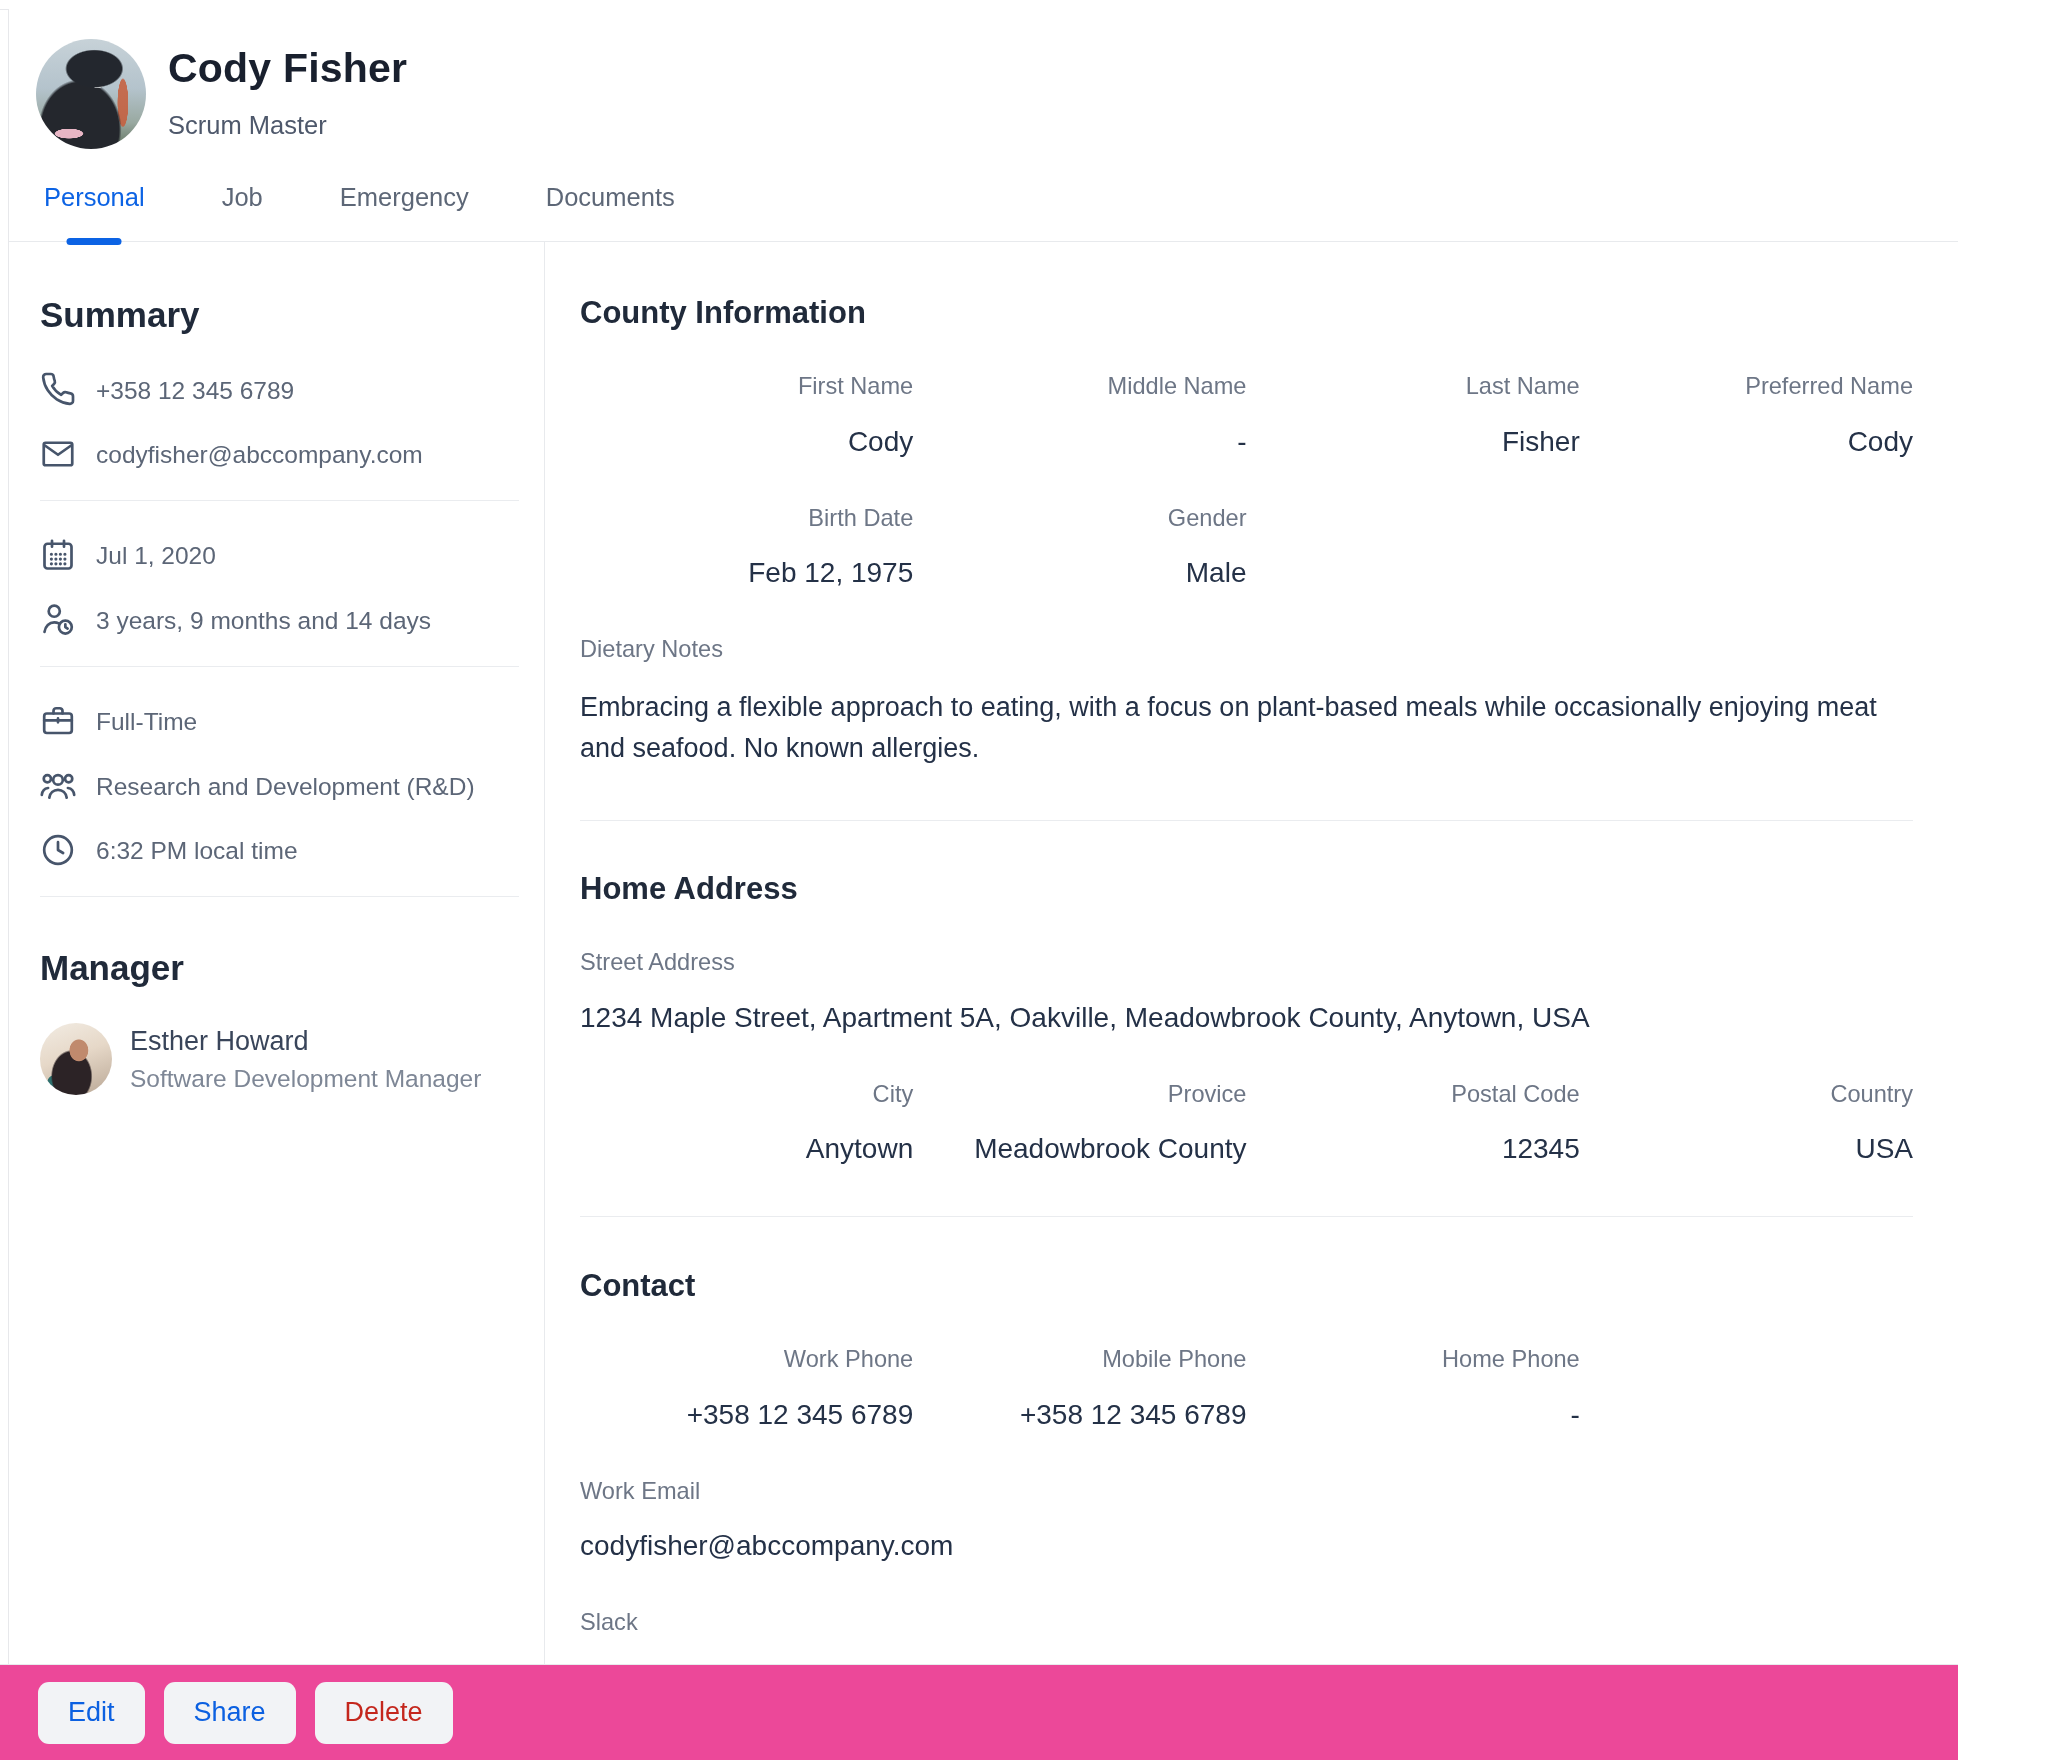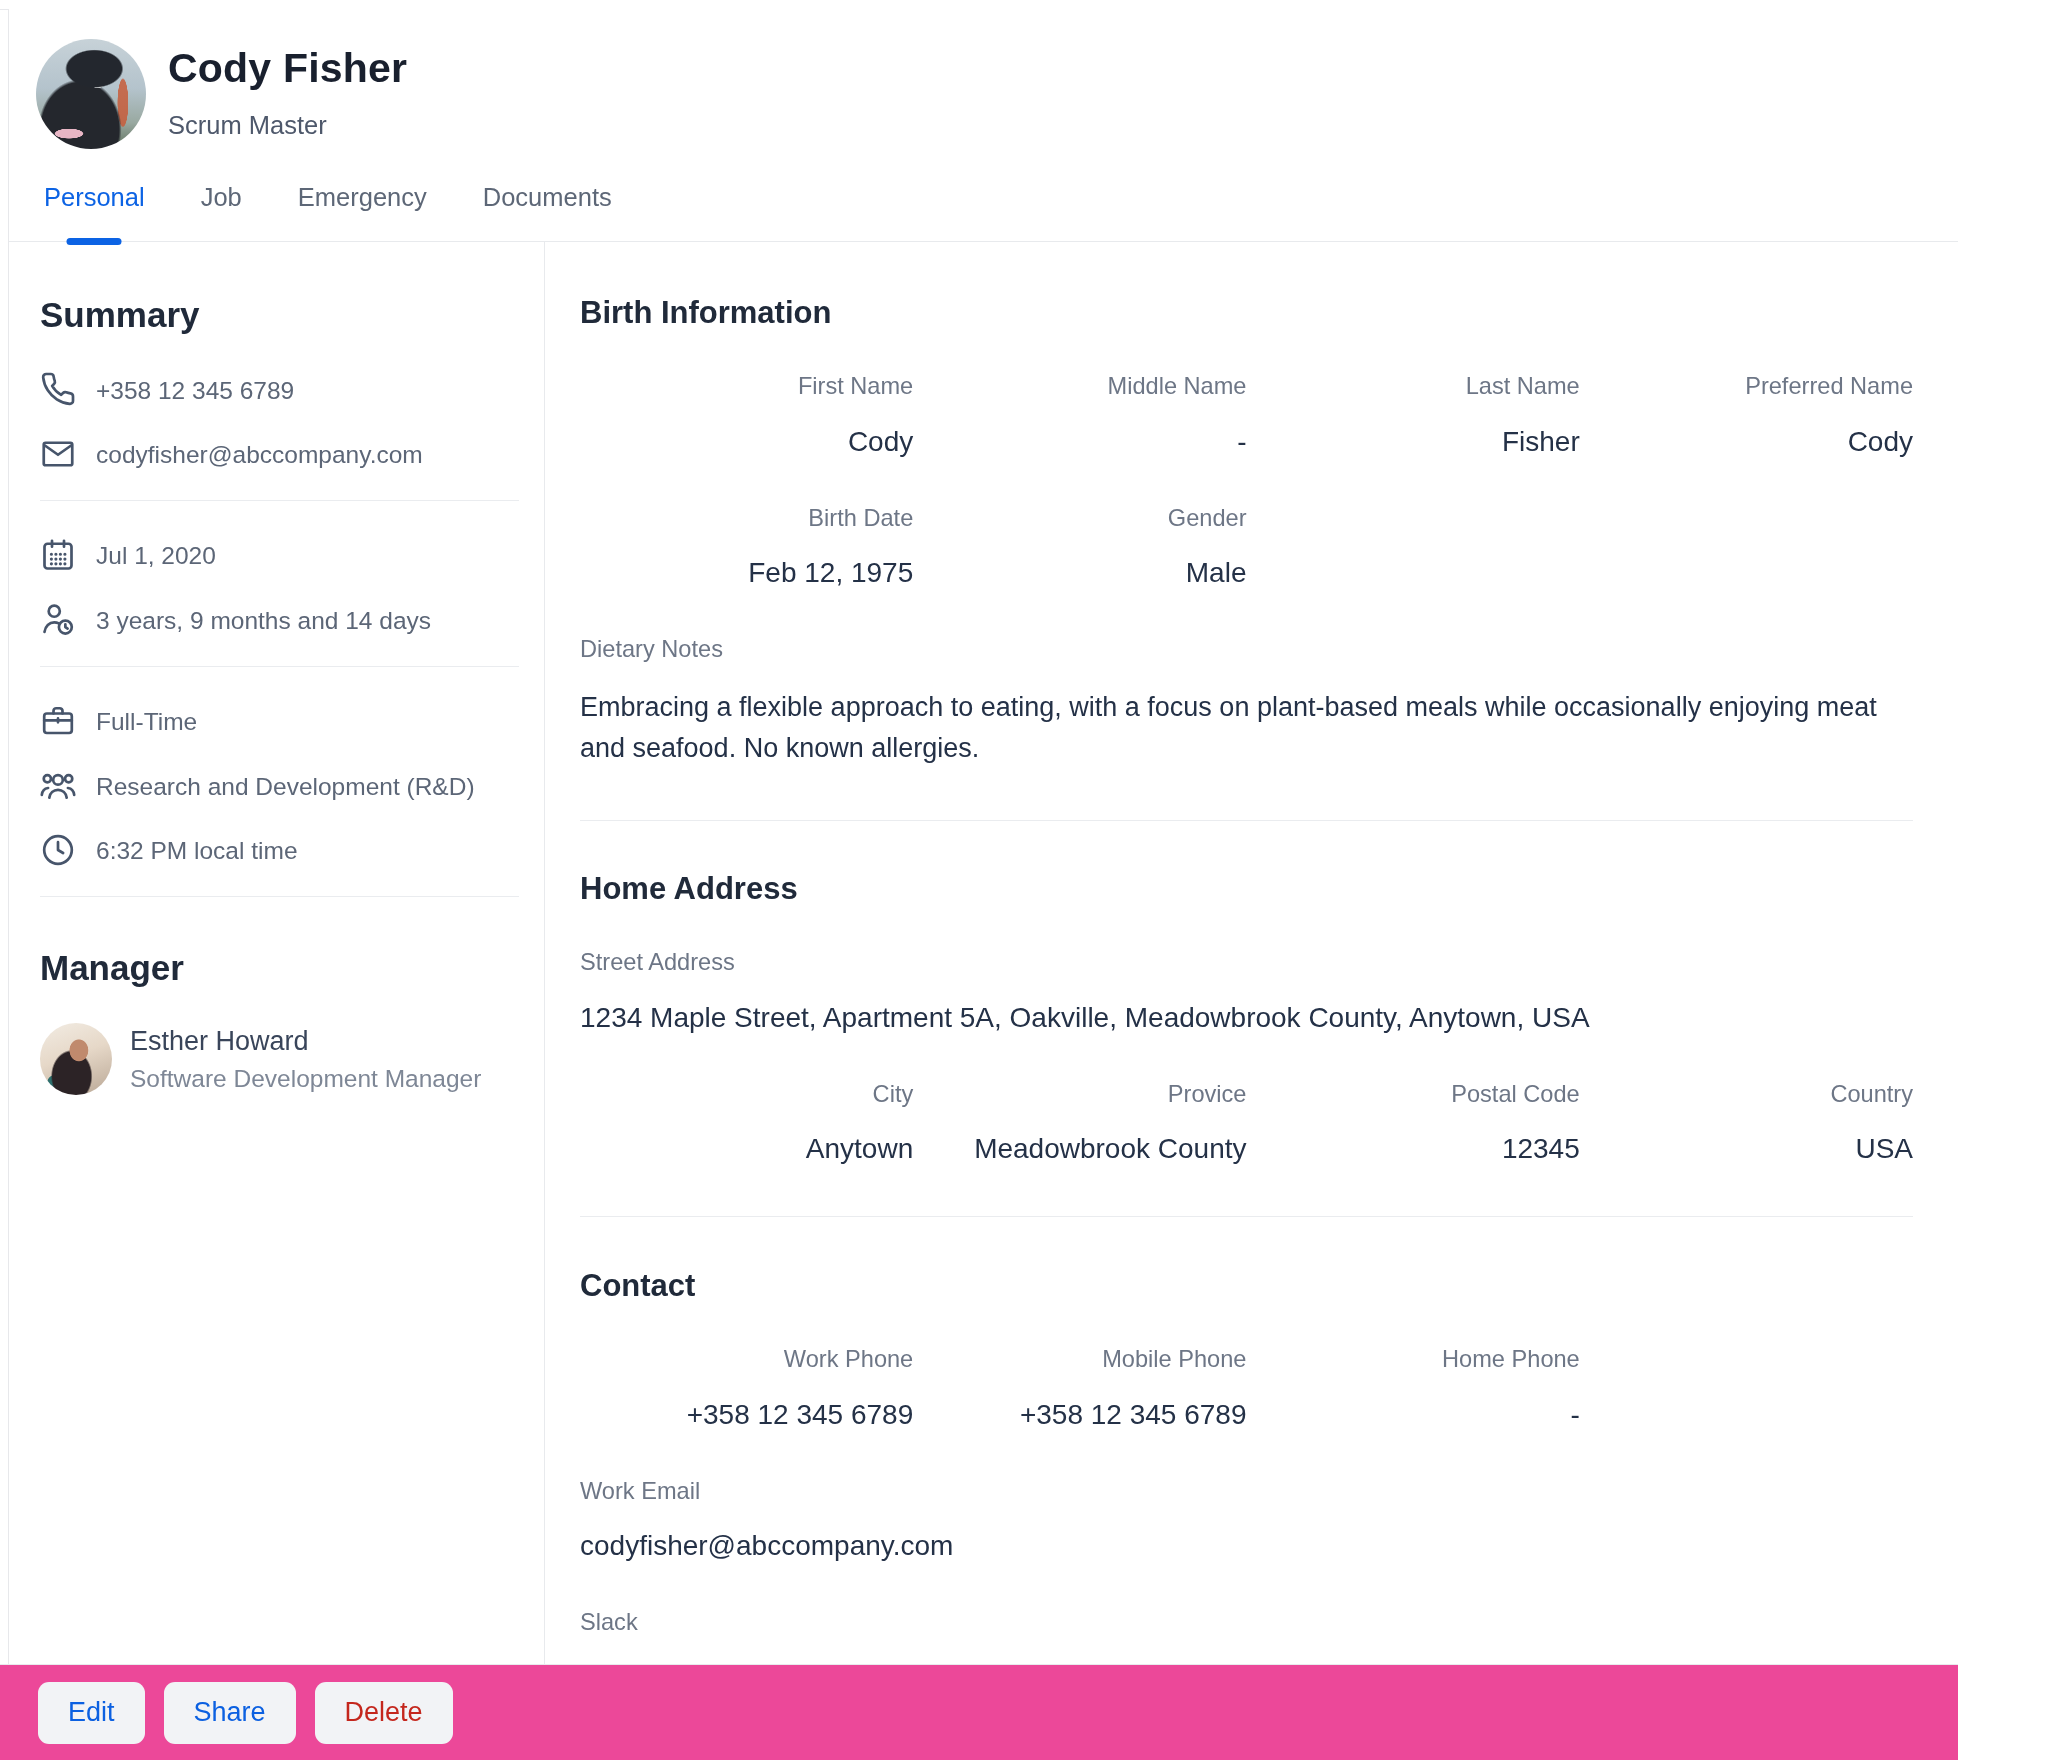--- a/index.html
+++ b/index.html
@@ -22,21 +22,21 @@
       radial-gradient(65px 78px at 40% 82%, #24272d 0 60%, rgba(36,39,45,0) 64%),
       radial-gradient(9px 40px at 79% 58%, rgba(199,92,58,.85) 0 58%, rgba(199,92,58,0) 62%),
       linear-gradient(180deg, #c7d2d8 0%, #b4c3cc 45%, #99a9a1 76%, #5f705c 100%);
   }
   .id-block { margin-left:22px; padding-top:5.5px; }
   .employee-name { margin:0; font-size:41px; font-weight:700; color:#19202e; letter-spacing:0.2px; }
   .employee-role { margin-top:19px; font-size:25.5px; color:#4e586b; }
 
   
   .tabs { position:absolute; left:9px; right:0; top:182px; padding-left:35px;
-          border-bottom:0.9px solid #e8eaed; display:flex; gap:56px; }
+          border-bottom:0.9px solid #e8eaed; display:flex; gap:77px; }
   .tab { font-size:25.5px; line-height:31px; padding-bottom:28px; color:#5d6777; position:relative; cursor:pointer; }
   .tab--active { color:#0c63e4; }
   .tab--active::after { content:""; position:absolute; left:50%; transform:translateX(-50%);
           bottom:-3.6px; width:55px; height:6.4px; border-radius:3.6px; background:#0c63e4; }
 
   
   .content { position:absolute; left:9px; right:0; top:242px; bottom:96px; display:flex; overflow:hidden; }
 
   .sidebar { width:536px; flex:0 0 auto; box-sizing:border-box;
              border-right:0.9px solid #e8eaed; padding:53px 25.5px 0 31px; }
@@ -182,21 +182,21 @@
         <div>
           <div class="m-name">Esther Howard</div>
           <div class="m-role">Software Development Manager</div>
         </div>
       </div>
     </aside>
 
     <main class="main">
 
       <section>
-        <h2 class="sec-h2">Birth Information</h2>
+        <h2 class="sec-h2">County Information</h2>
         <div class="grid4">
           <div>
             <div class="field-label">First Name</div>
             <div class="field-value">Cody</div>
           </div>
           <div>
             <div class="field-label">Middle Name</div>
             <div class="field-value">-</div>
           </div>
           <div>

